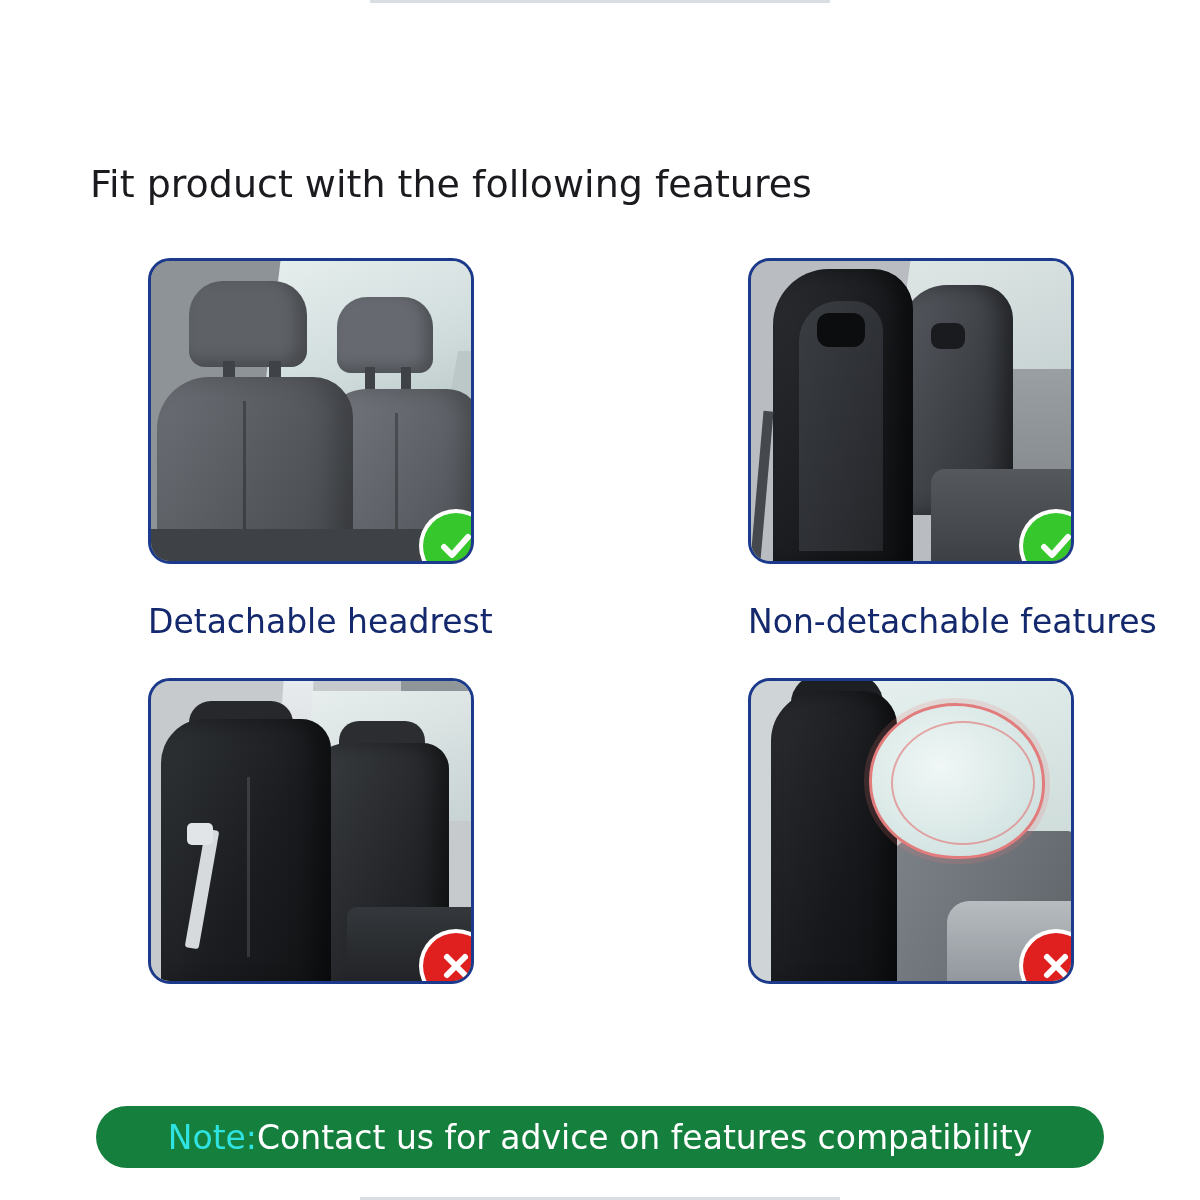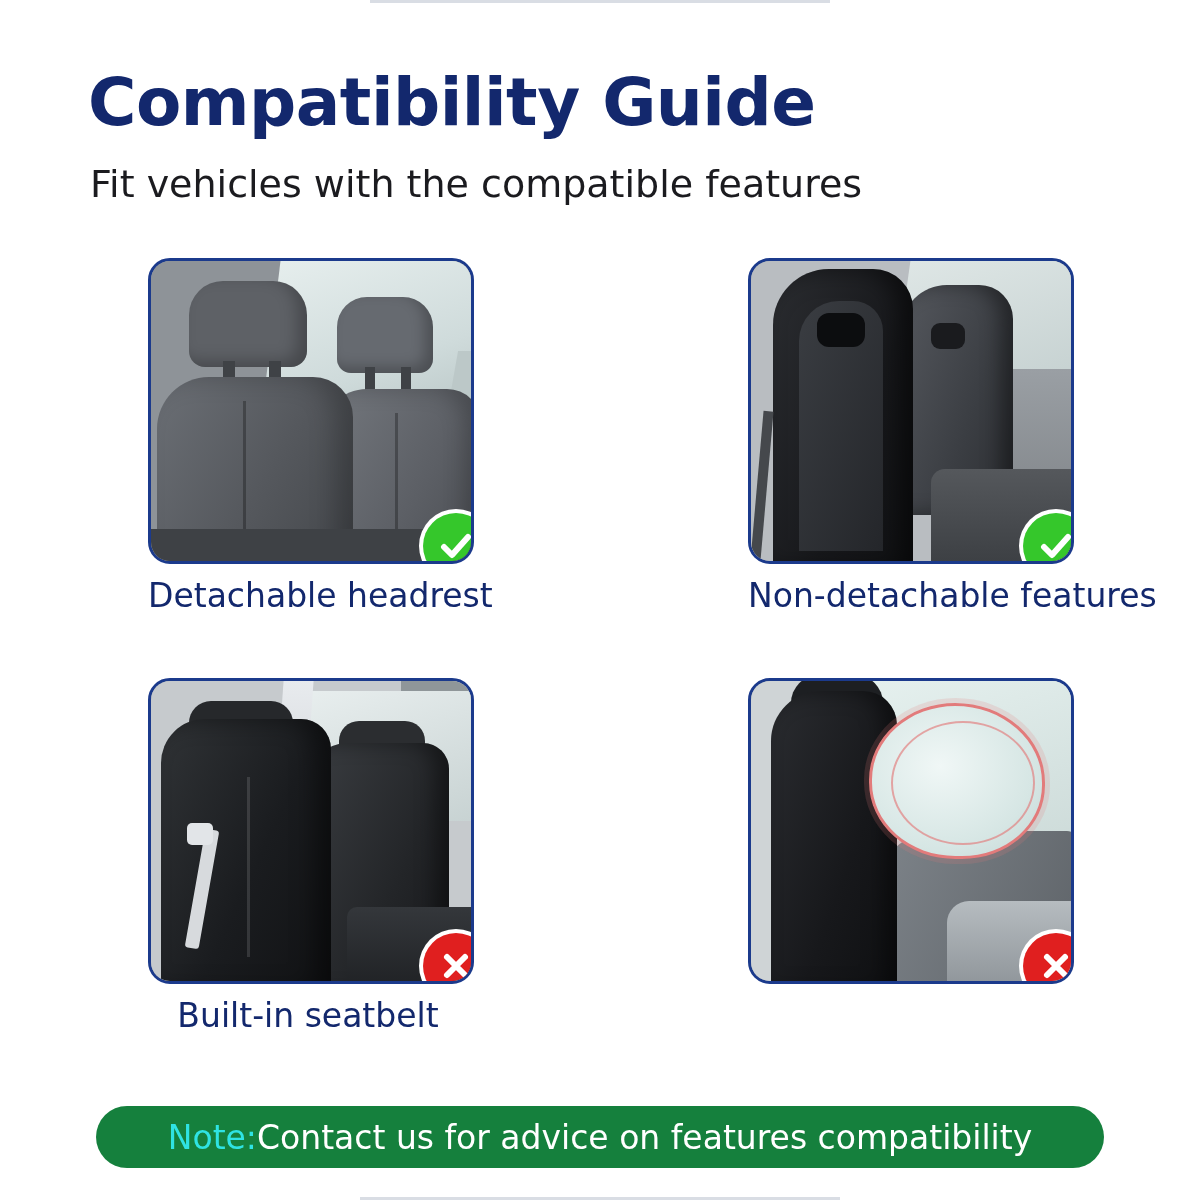--- a/index.html
+++ b/index.html
@@ -78,21 +78,21 @@
     position: relative;
     width: 320px;
     height: 300px;
     border: 3px solid #1b3a8c;
     border-radius: 22px;
     overflow: hidden;
     background: #9aa0a6;
   }
 
   .caption {
-    margin-top: 12px;
+    margin-top: 38px;
     font-size: 33px;
     color: #13286d;
     text-align: center;
     white-space: nowrap;
   }
   .card.c1 .caption { margin-left: 0; }
 
   
   .badge {
     position: absolute;
@@ -314,22 +314,21 @@
   }
 </style>
 </head>
 <body>
 
 <div class="page">
 
   <div class="edge-top"></div>
   <div class="edge-bottom"></div>
 
-  <div class="title">Compatibility Guide</div>
-  <div class="subtitle">Fit vehicles with the compatible features</div>
+  <div class="subtitle">Fit product with the following features</div>
 
   <div class="grid">
 
     <div class="card c0">
       <div class="thumb">
         <div class="scene">
           <div class="s1-bg"></div>
           <div class="s1-window"></div>
           <div class="s1-rearwin"></div>
 
@@ -392,21 +391,20 @@
           <div class="s3-seam"></div>
           <div class="s3-belt"></div>
           <div class="s3-buckle"></div>
         </div>
         <div class="badge no">
           <svg width="40" height="40" viewBox="0 0 40 40" aria-hidden="true">
             <path d="M11 11 L29 29 M29 11 L11 29" fill="none" stroke="#ffffff" stroke-width="6" stroke-linecap="round"></path>
           </svg>
         </div>
       </div>
-      <div class="caption">Built-in seatbelt</div>
     </div>
 
     <div class="card c3">
       <div class="thumb">
         <div class="scene">
           <div class="s4-bg"></div>
           <div class="s4-win"></div>
           <div class="s4-lower"></div>
           <div class="s4-arm"></div>
           <div class="s4-hr"></div>

